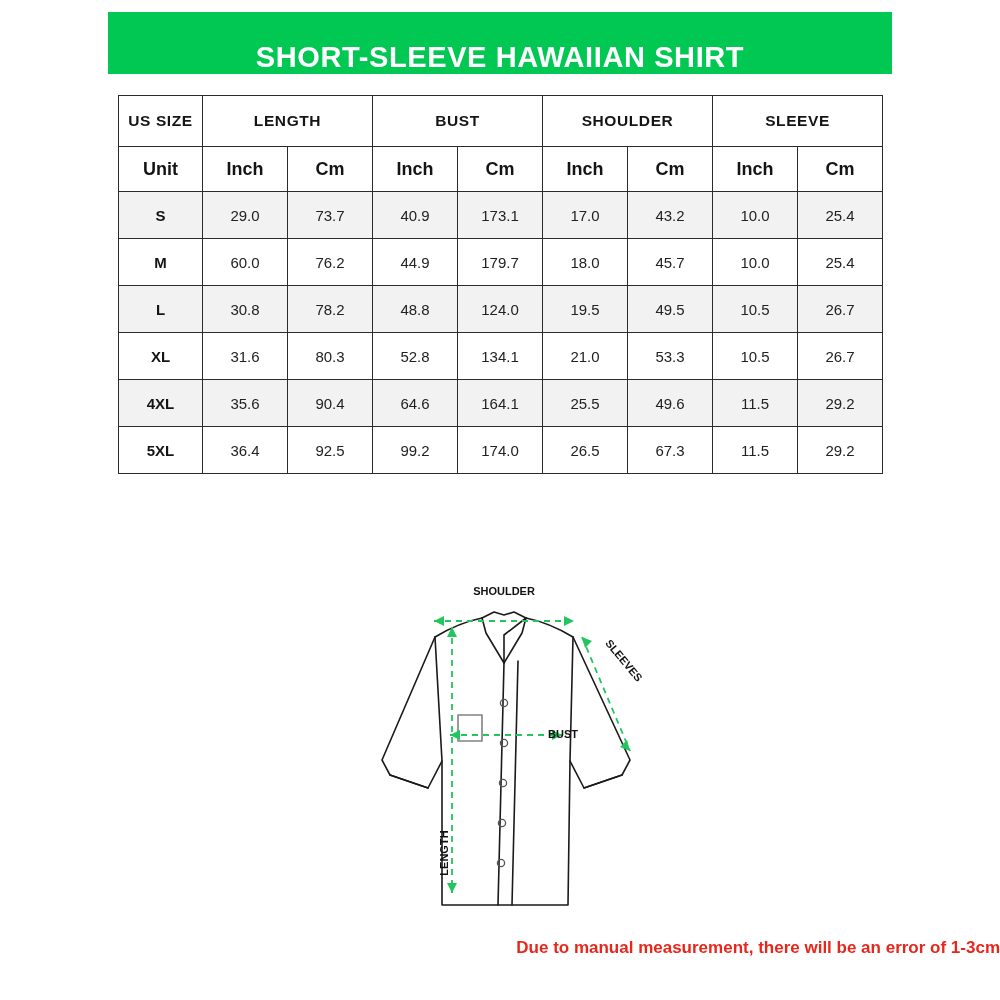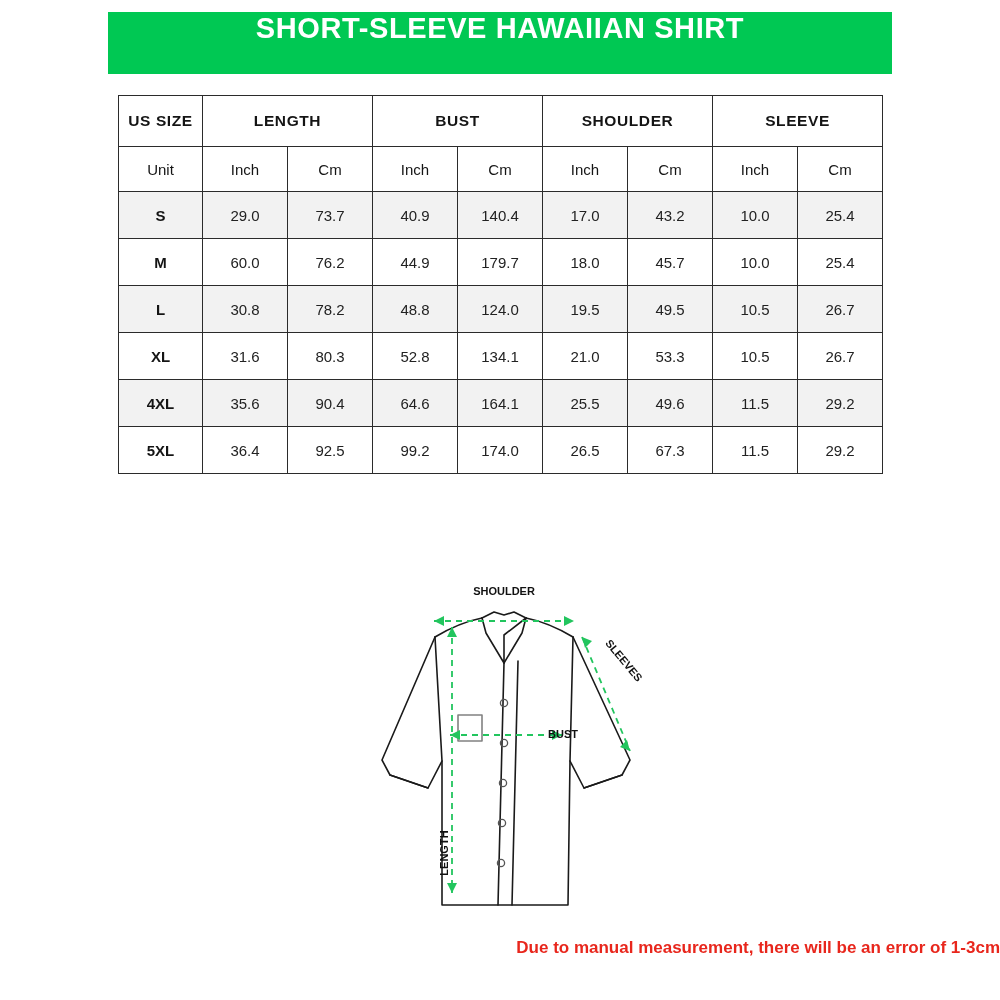--- a/index.html
+++ b/index.html
@@ -18,21 +18,21 @@
 
   
   .banner {
     position: absolute;
     left: 108px;
     top: 12px;
     width: 784px;
     height: 62px;
     background: #00c853;
     display: flex;
-    align-items: flex-start;
+    align-items: flex-end;
     justify-content: center;
   }
   .banner-title {
     color: #ffffff;
     font-size: 29px;
     font-weight: bold;
     letter-spacing: 0.6px;
     text-align: center;
     white-space: nowrap;
   }
@@ -64,22 +64,22 @@
   col.c-cell  { width: 85px; }
 
   tr.row-head th {
     height: 50px;
     font-size: 15.5px;
     font-weight: bold;
     letter-spacing: 0.6px;
   }
   tr.row-unit td {
     height: 44px;
-    font-size: 15px;
-    font-weight: normal;
+    font-size: 18px;
+    font-weight: bold;
   }
   tr.row-data td {
     height: 46px;
     font-size: 15px;
   }
   tr.row-data td.sizecell {
     font-weight: bold;
     font-size: 15px;
   }
   tr.row-data td.num {
@@ -149,21 +149,21 @@
         <td>Inch</td>
         <td>Cm</td>
       </tr>
     </thead>
     <tbody>
       <tr class="row-data shade">
         <td class="sizecell">S</td>
         <td class="num">29.0</td>
         <td class="num">73.7</td>
         <td class="num">40.9</td>
-        <td class="num">140.4</td>
+        <td class="num">173.1</td>
         <td class="num">17.0</td>
         <td class="num">43.2</td>
         <td class="num">10.0</td>
         <td class="num">25.4</td>
       </tr>
       <tr class="row-data plain">
         <td class="sizecell">M</td>
         <td class="num">60.0</td>
         <td class="num">76.2</td>
         <td class="num">44.9</td>

